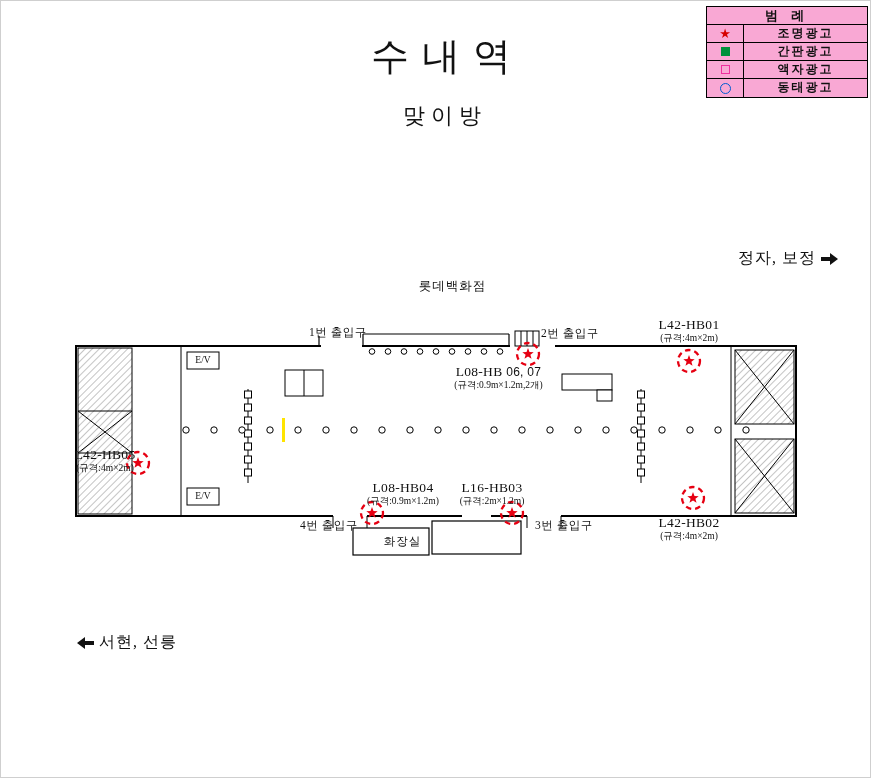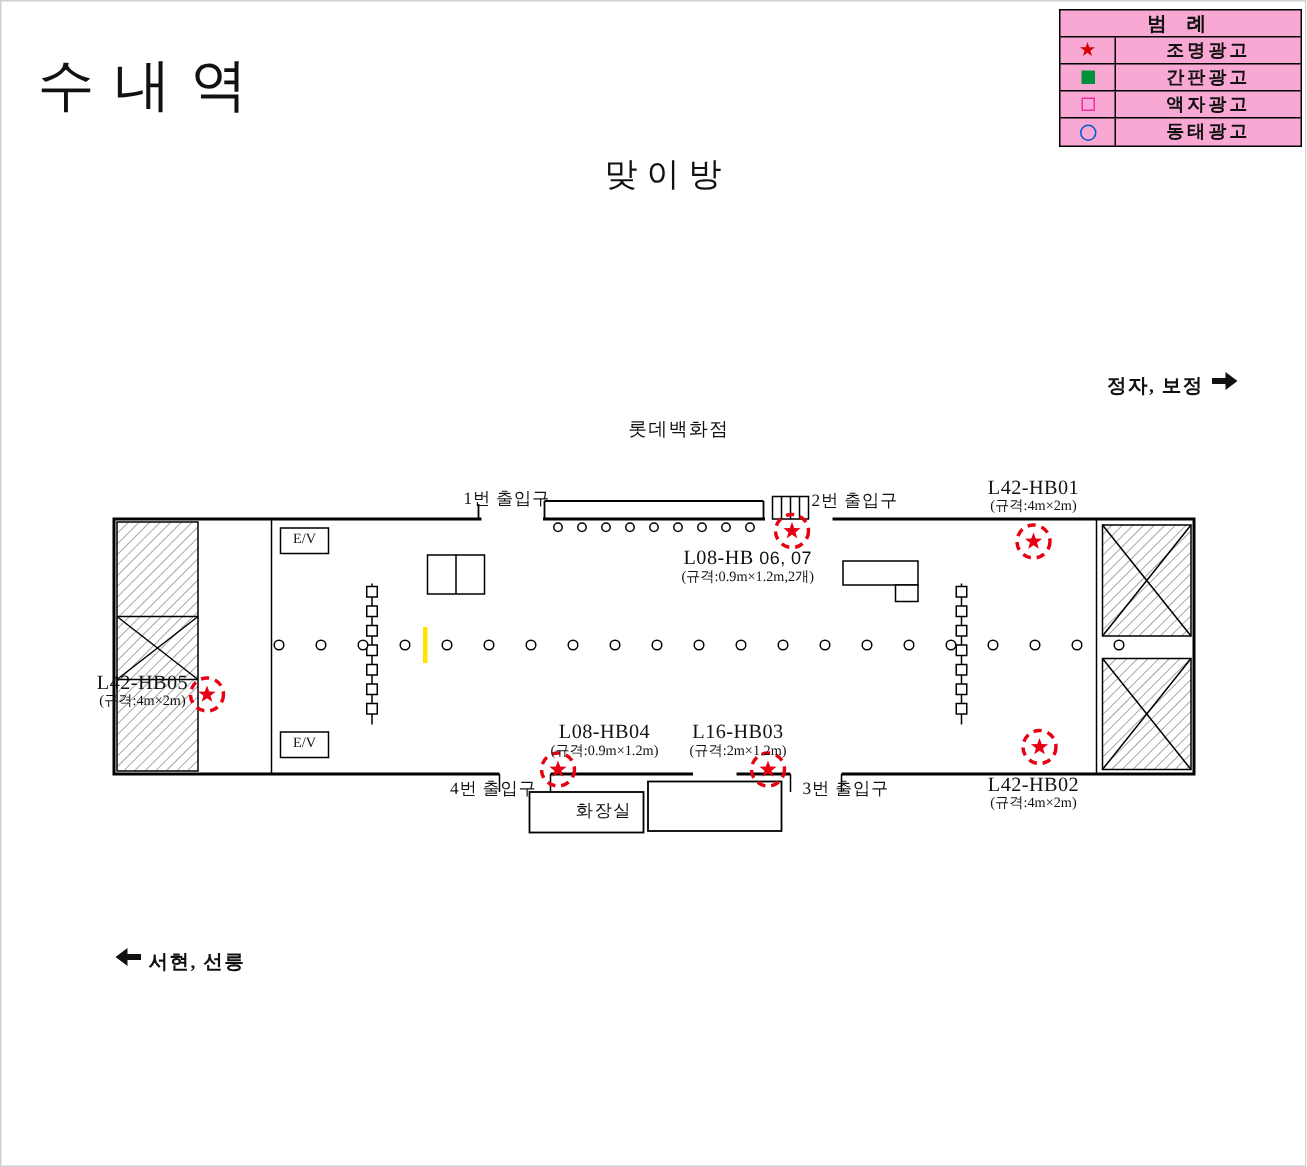--- a/index.html
+++ b/index.html
@@ -6,21 +6,21 @@
   * { margin:0; padding:0; box-sizing:border-box; }
   html,body { background:#ffffff; }
   .screen {
     position:relative; width:871px; height:778px; background:#ffffff;
     border:1px solid #cfcfcf; overflow:hidden; color:#111;
     font-family:"Liberation Serif","DejaVu Serif",serif;
   }
   .plan-svg { position:absolute; left:0; top:0; width:871px; height:778px; }
 
   
-  .title { position:absolute; top:30px; left:0; width:100%; text-align:left;
+  .title { position:absolute; top:30px; left:0; width:100%; text-align:center;
            font-size:38px; letter-spacing:13px; padding-left:24px; font-weight:500; }
   .subtitle { position:absolute; top:100px; left:0; width:100%; text-align:center;
               font-size:22px; letter-spacing:6px; padding-left:19px; }
 
   
   .legend { position:absolute; top:5px; left:705px; width:162px;
             border:1px solid #000; background:#f9a8d4; }
   .legend-title { height:18px; line-height:17px; border-bottom:1px solid #000;
                   text-align:center; font-size:13px; font-weight:bold; letter-spacing:5px; }
   .legend-row { display:flex; height:18px; border-bottom:1px solid #000; align-items:stretch; }
@@ -29,22 +29,22 @@
                      display:flex; align-items:center; justify-content:center; }
   .legend-label { flex:1; text-align:center; font-size:12px; font-weight:600;
                   letter-spacing:2px; line-height:17px; }
   .sym { display:inline-block; line-height:1; }
   .sym-star { font-size:13px; font-family:"DejaVu Sans",sans-serif; }
   .sym-square-filled { width:9px; height:9px; background:currentColor; }
   .sym-circle-outline { width:11px; height:11px; border:1.6px solid currentColor; border-radius:50%; }
   .sym-square-outline { width:9px; height:9px; border:1.6px solid currentColor; }
 
   
-  .dir { position:absolute; display:flex; align-items:flex-start; gap:5px;
-         font-size:13px; font-weight:700; letter-spacing:1px; }
+  .dir { position:absolute; display:flex; align-items:center; gap:5px;
+         font-size:16px; font-weight:400; letter-spacing:1px; }
   .dir-right { top:247px; left:737px; }
   .dir-left  { top:631px; left:76px; }
   .dir svg { display:block; }
 
   
   .building-label { position:absolute; top:277px; left:16px; width:871px;
                     text-align:center; font-size:12.5px; letter-spacing:1px; }
   .exit-label { position:absolute; font-size:11.5px; letter-spacing:0.5px; white-space:nowrap; }
   .exit1 { top:324px; left:308px; }
   .exit2 { top:325px; left:540px; }
@@ -58,21 +58,21 @@
   .room-restroom { top:527px; left:352px; width:99px; height:27px; line-height:27px; }
   .room-ticket   { top:520px; left:431px; width:89px; height:33px; line-height:33px; }
 
   
   .ad-label { position:absolute; text-align:center; line-height:1.2; white-space:nowrap; }
   .ad-id { font-size:13.5px; letter-spacing:0.3px; }
   .ad-id .alt { font-family:"Liberation Sans","DejaVu Sans",sans-serif; font-size:12px; }
   .ad-spec { font-size:9.5px; }
   .ad-hb01   { top:316px; left:638px; width:100px; }
   .ad-hb0607 { top:363px; left:430px; width:135px; }
-  .ad-hb05   { top:446px; left:44px;  width:100px; }
+  .ad-hb05   { top:446px; left:54px;  width:100px; }
   .ad-hb04   { top:479px; left:352px; width:100px; }
   .ad-hb03   { top:479px; left:443px; width:96px; }
   .ad-hb02   { top:514px; left:640px; width:96px; }
 </style>
 </head>
 <body>
 
 <div class="screen">
 
   <svg class="plan-svg" viewBox="0 0 871 778" xmlns="http://www.w3.org/2000/svg">

